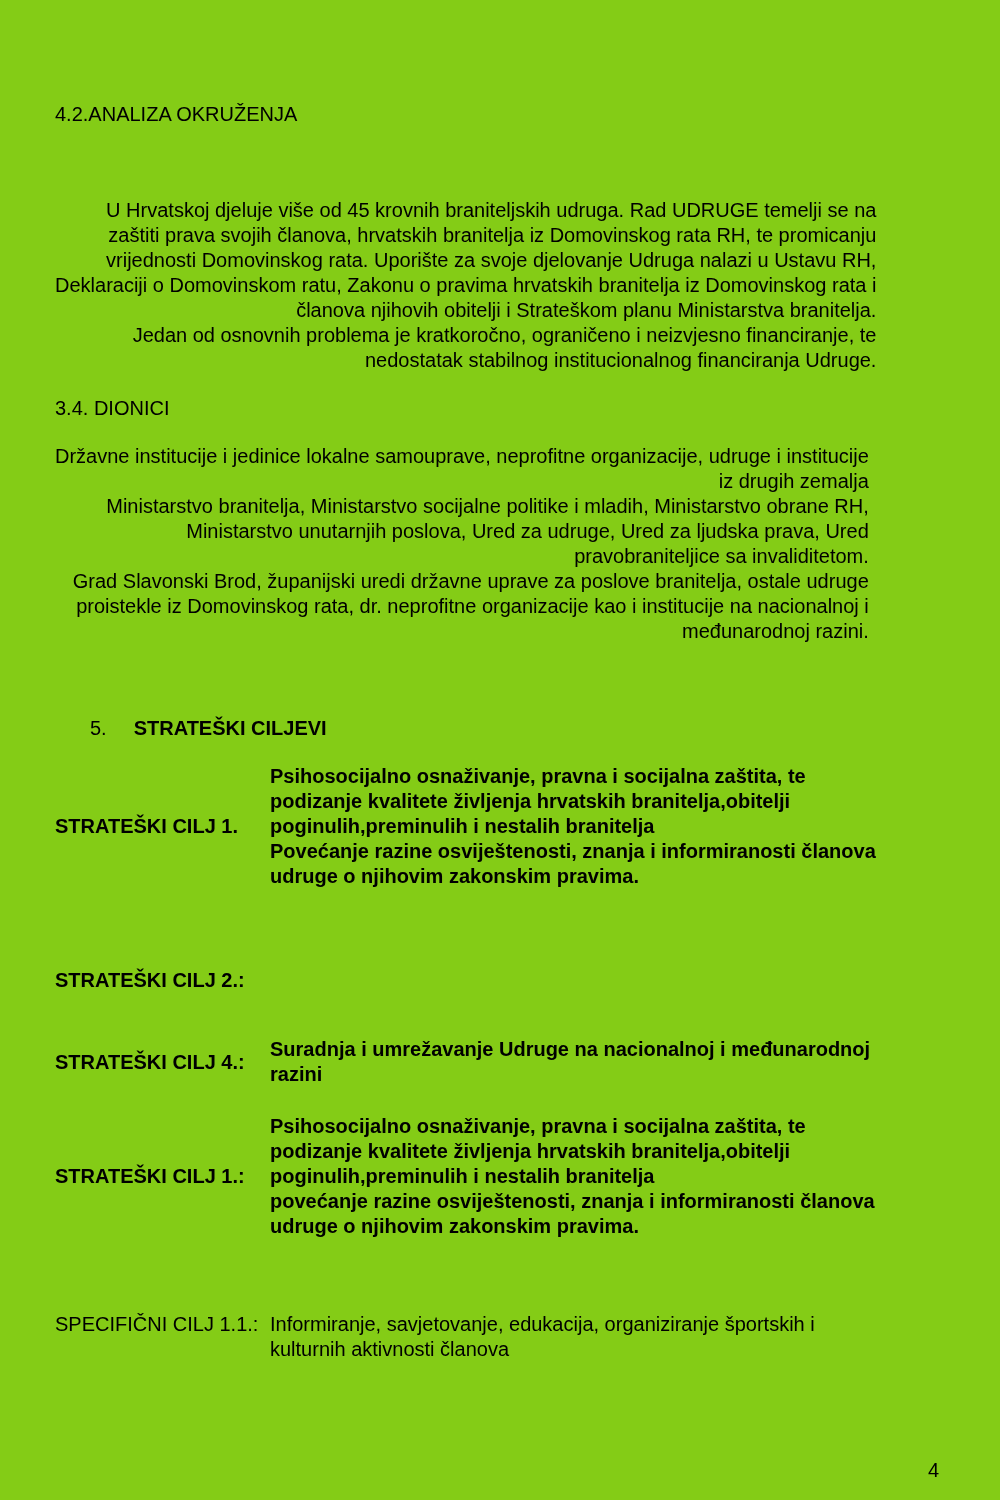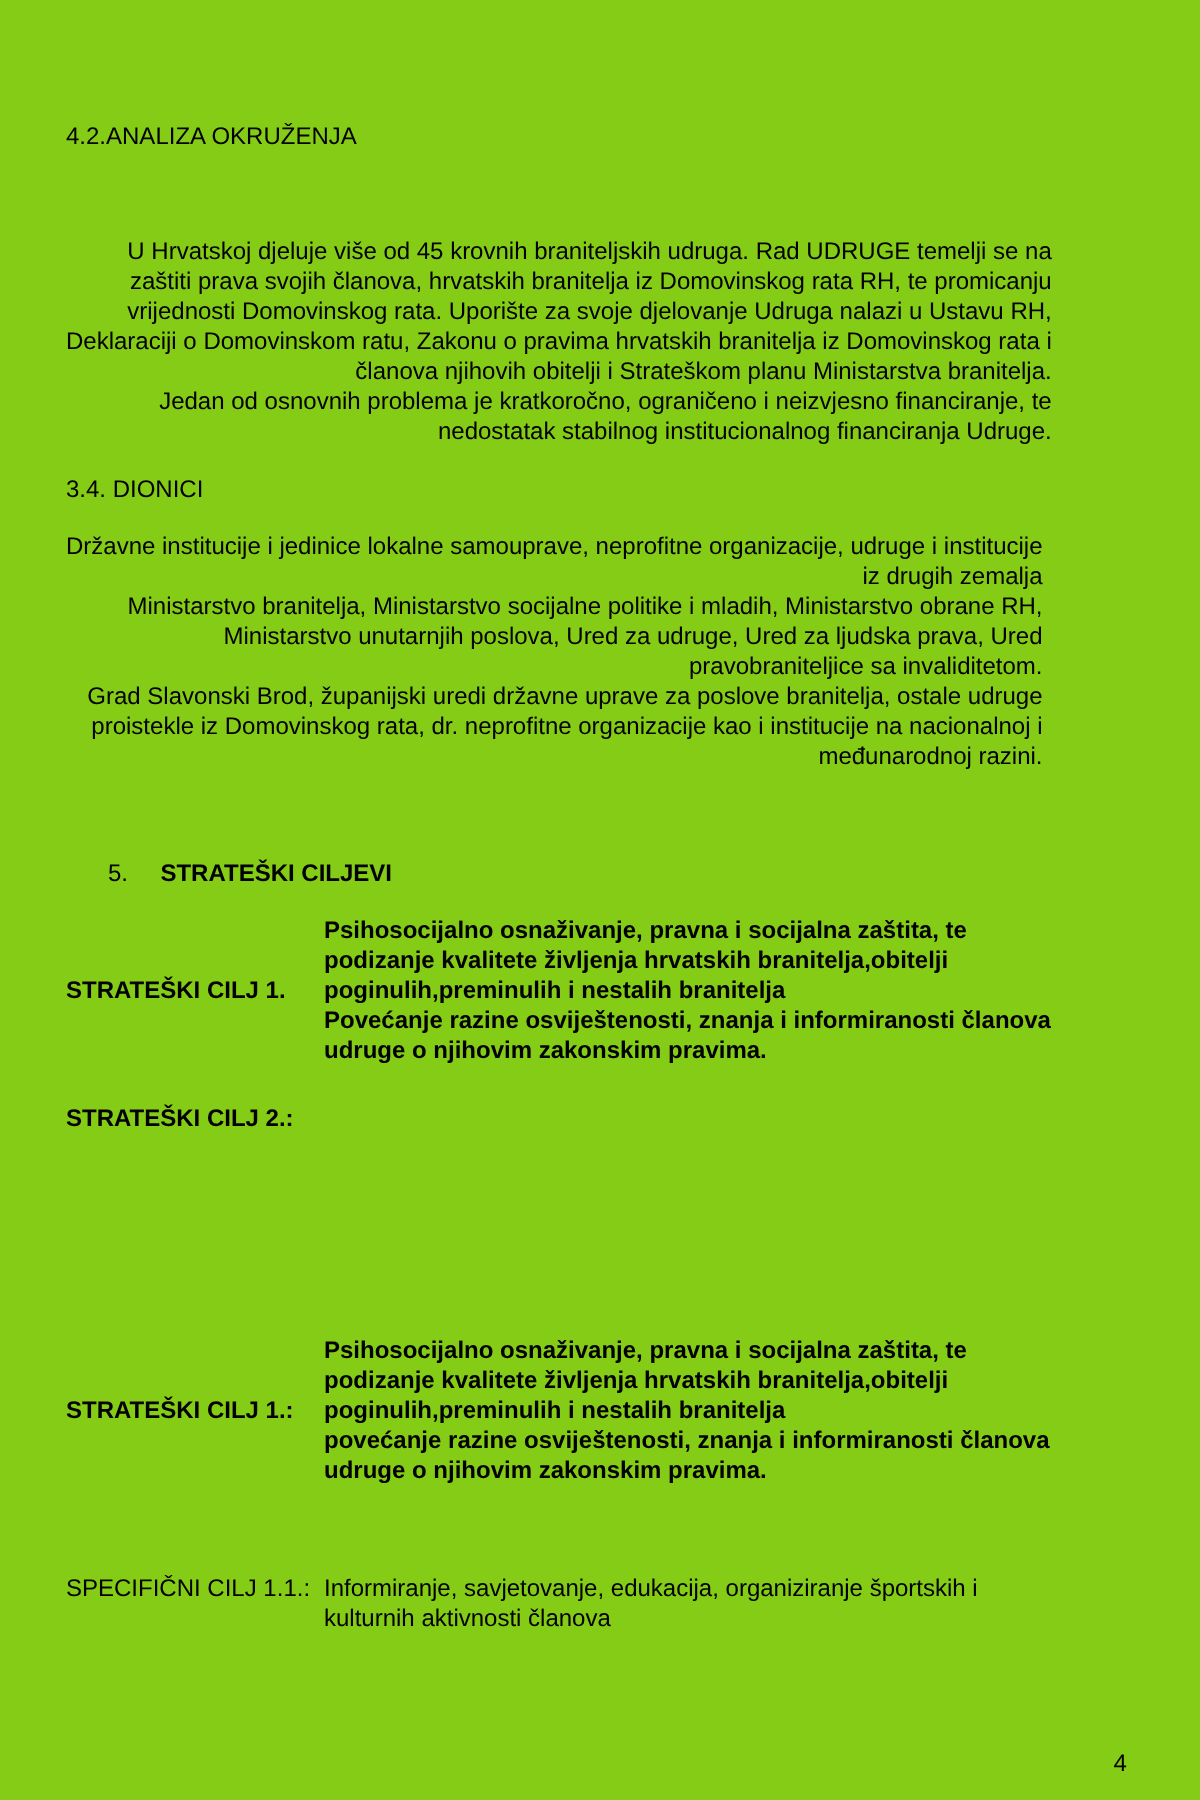--- a/index.html
+++ b/index.html
@@ -62,25 +62,30 @@
 
   <div class="abs goal bold" style="top:764px">
     <span class="label">STRATEŠKI CILJ 1.</span>
     <span class="desc">Psihosocijalno osnaživanje, pravna i socijalna zaštita, te
 podizanje kvalitete življenja hrvatskih branitelja,obitelji
 poginulih,preminulih i nestalih branitelja
 Povećanje razine osviještenosti, znanja i informiranosti članova
 udruge o njihovim zakonskim pravima.</span>
   </div>
 
-  <div class="abs goal bold" style="top:920px">
+  <div class="abs goal bold" style="top:968px">
     <span class="label">STRATEŠKI CILJ 2.:</span>
   </div>
 
 
+  <div class="abs goal bold" style="top:1037px">
+    <span class="label">STRATEŠKI CILJ 4.:</span>
+    <span class="desc">Suradnja i umrežavanje Udruge na nacionalnoj i međunarodnoj
+razini</span>
+  </div>
 
   <div class="abs goal bold" style="top:1114px">
     <span class="label">STRATEŠKI CILJ 1.:</span>
     <span class="desc">Psihosocijalno osnaživanje, pravna i socijalna zaštita, te
 podizanje kvalitete življenja hrvatskih branitelja,obitelji
 poginulih,preminulih i nestalih branitelja
 povećanje razine osviještenosti, znanja i informiranosti članova
 udruge o njihovim zakonskim pravima.</span>
   </div>
 

